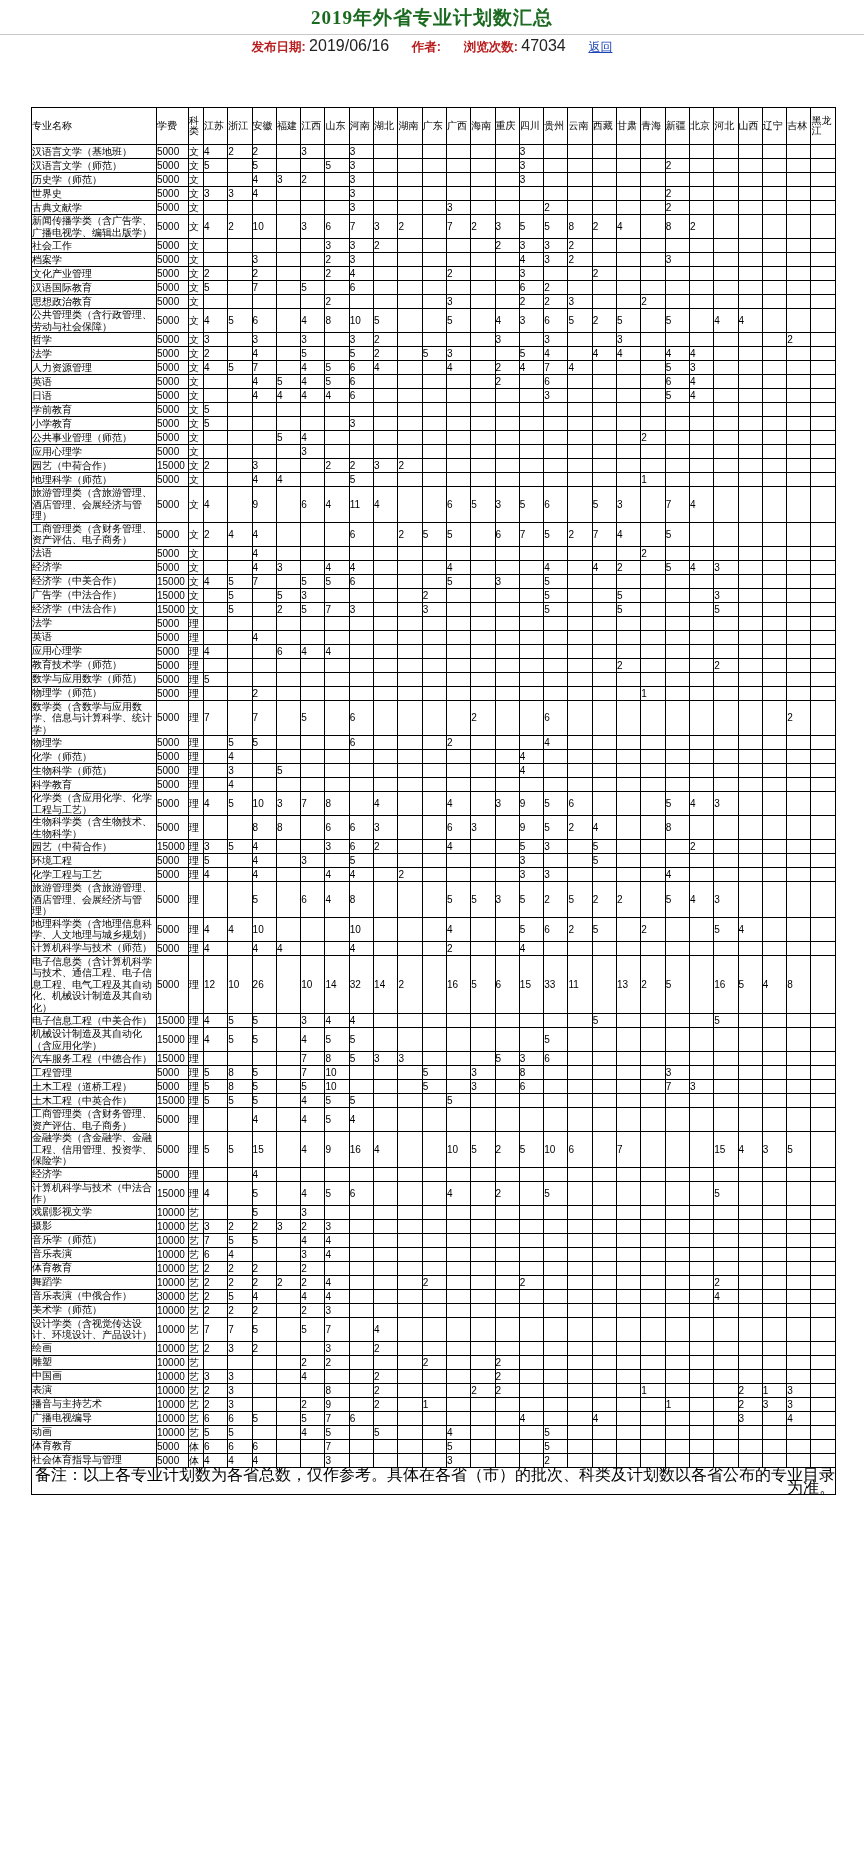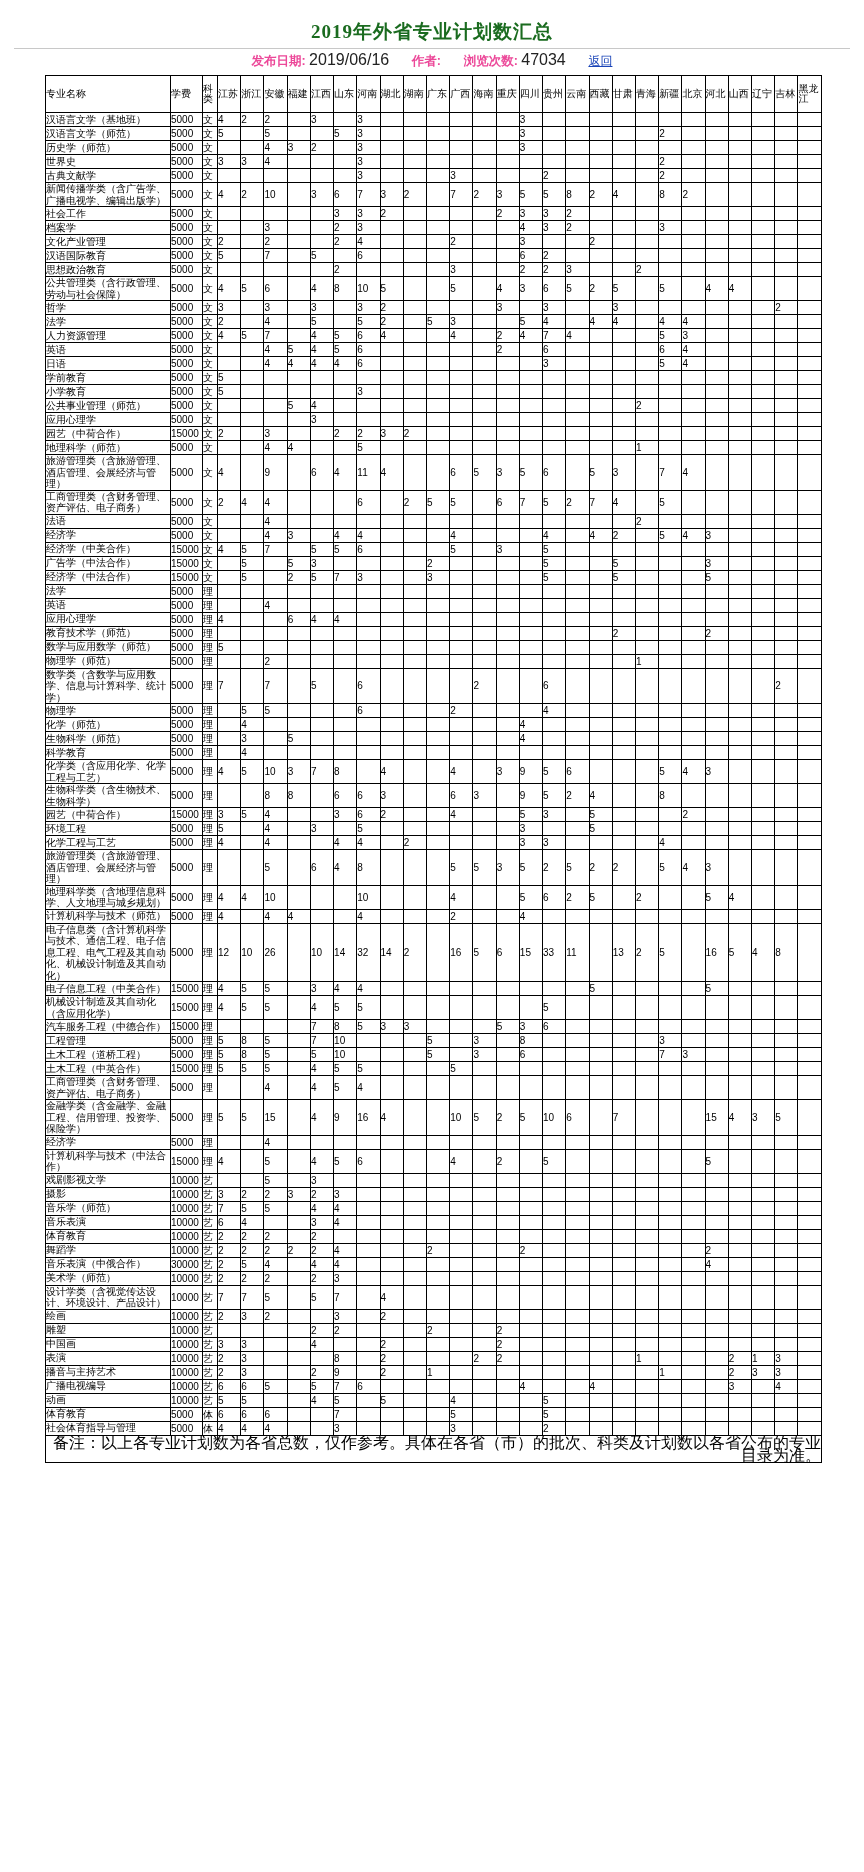--- a/index.html
+++ b/index.html
@@ -3,21 +3,21 @@
 <meta charset="utf-8">
 <title>2019年外省专业计划数汇总</title>
 <style>
   html,body{margin:0;padding:0;background:#ffffff;}
   body{
     width:864px;
     font-family:"Liberation Sans","DejaVu Sans",sans-serif;
     color:#000000;
     -webkit-font-smoothing:none;
   }
-  .page{width:864px;position:relative;padding:14px;box-sizing:border-box;}
+  .page{width:864px;position:relative;padding:0;box-sizing:border-box;}
 
   
   .title-bar{
     text-align:center;
     padding:6px 0 2px 0;
   }
   .doc-title{
     font-family:"Liberation Serif","DejaVu Serif",serif;
     font-size:19px;
     font-weight:700;
@@ -34,38 +34,38 @@
   .meta-bar{
     text-align:center;
     padding:3px 0 6px 0;
     font-size:12px;
     line-height:16px;
     white-space:nowrap;
   }
   .meta-bar .lbl{
     font-weight:700;
     font-size:12.5px;
-    color:#ec4899;
+    color:#b91c1c;
   }
   .meta-bar .val{
     font-size:16px;
     color:#222;
     font-family:"Liberation Sans","DejaVu Sans",sans-serif;
   }
   .meta-bar .sp{display:inline-block;width:16px;}
   .meta-bar .back{
     color:#1a44b8;
     text-decoration:underline;
     font-size:12px;
     cursor:pointer;
     font-family:Liberation Serif, serif;
   }
 
   
-  .tbl-wrap{padding:0 28px 0 31px;box-sizing:border-box;}
+  .tbl-wrap{padding:0 28px 0 31px;box-sizing:border-box;margin-top:46px;}
   table.plan{
     border-collapse:collapse;
     width:100%;
     table-layout:fixed;
     font-size:9.5px;
     line-height:11px;
     border:1px solid #000;
   }
   table.plan th, table.plan td{
     border:1px solid #000;

